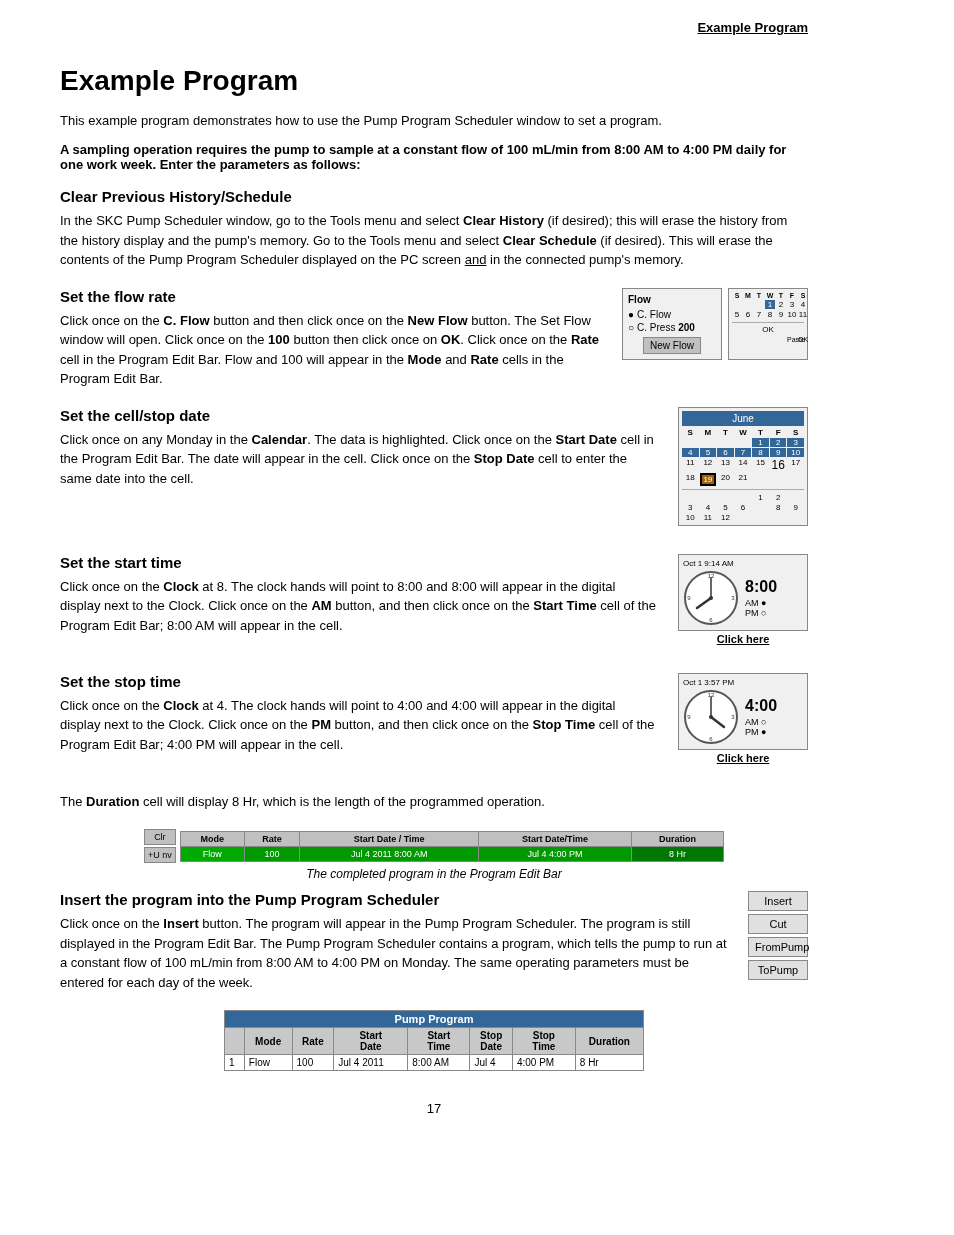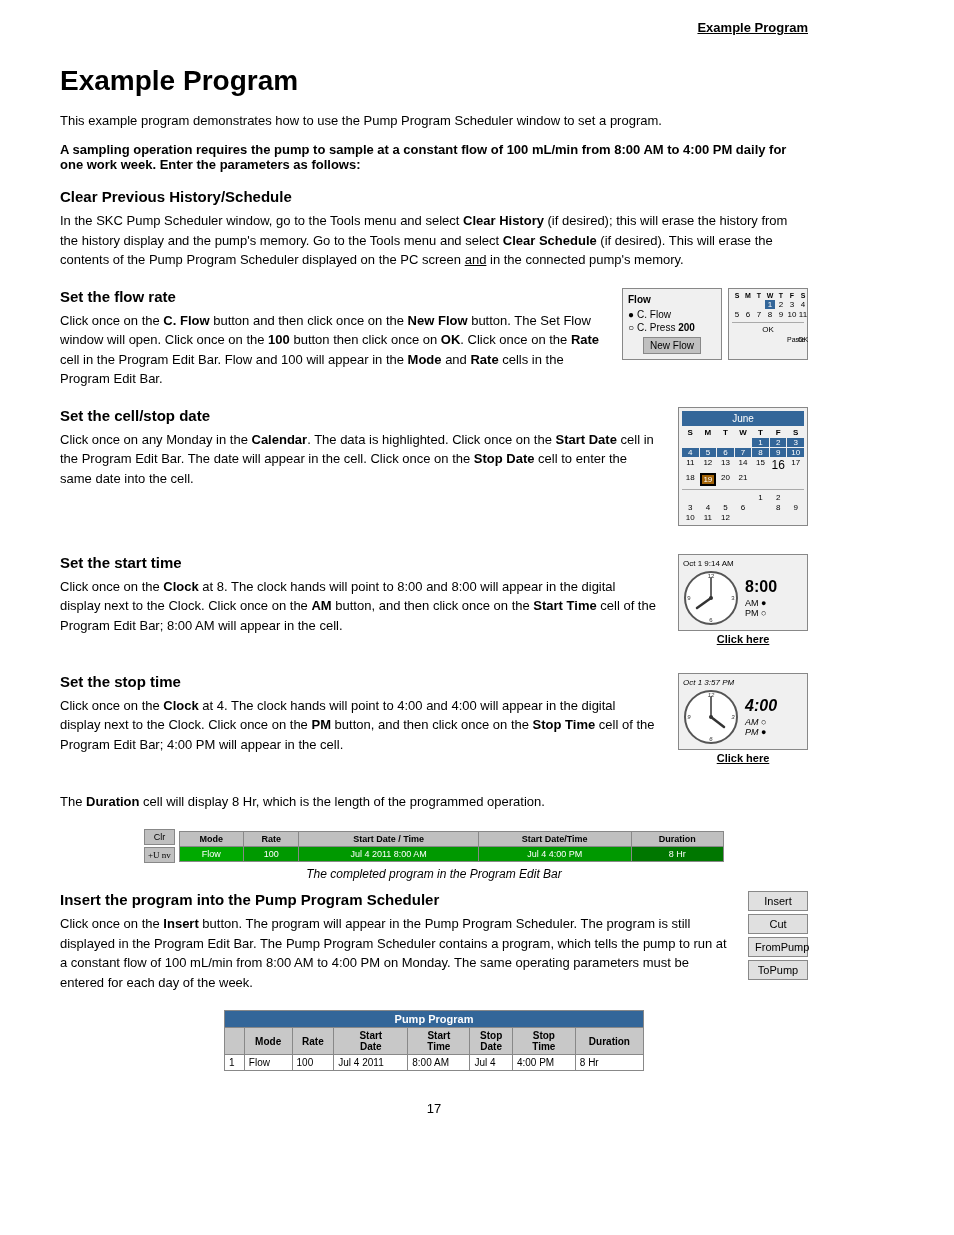--- a/index.html
+++ b/index.html
@@ -352,21 +352,21 @@
     <div class="section-title">Set the start time</div>
     <div class="section-body">
       Click once on the <b>Clock</b> at 8. The clock hands will point to 8:00 and 8:00 will appear in the
       digital display next to the Clock. Click once on the <b>AM</b> button, and then click once on the <b>Start
       Time</b> cell of the Program Edit Bar; 8:00 AM will appear in the cell.
     </div>
   </div>
 
   <div class="section clearfix">
     <div class="img-float-right clock-svg-container">
-      <div style="border:1px solid #888; background:#f0f0f0; padding:4px; width:130px; font-size:9px;font-style:italic;">
+      <div style="border:1px solid #888; background:#f0f0f0; padding:4px; width:130px; font-size:9px;">
         <div style="font-size:8px; margin-bottom:2px;">Oct 1  3:57 PM</div>
         <div style="display:flex; align-items:center; gap:6px;">
 
           <svg width="56" height="56" viewBox="0 0 56 56">
             <circle cx="28" cy="28" r="26" fill="white" stroke="#555" stroke-width="2"></circle>
             <text x="28" y="8" text-anchor="middle" font-size="6" fill="#333">12</text>
             <text x="50" y="30" text-anchor="middle" font-size="6" fill="#333">3</text>
             <text x="28" y="52" text-anchor="middle" font-size="6" fill="#333">6</text>
             <text x="6" y="30" text-anchor="middle" font-size="6" fill="#333">9</text>
 
@@ -397,21 +397,21 @@
   <div class="section">
     <div class="section-body">
       The <b>Duration</b> cell will display 8 Hr, which is the length of the programmed operation.
     </div>
   </div>
 
   <div class="program-edit-bar-container">
     <div style="display:flex; align-items:center; gap:4px;">
       <div style="display:flex; flex-direction:column; gap:2px; font-size:10px;">
         <button style="background:#c0c0c0; border:1px solid #888; padding:2px 5px; font-size:9px; cursor:pointer;">Clr</button>
-        <span style="font-size:9px; background:#c0c0c0; border:1px solid #888; padding:2px 3px;font-family:Liberation Serif, serif;">+U nv</span>
+        <span style="font-size:9px; background:#c0c0c0; border:1px solid #888; padding:2px 3px;">+U nv</span>
       </div>
       <div style="flex:1;">
         <table style="width:100%; border-collapse:collapse; font-size:9px;">
           <thead>
             <tr>
               <th style="background:#c0c0c0; border:1px solid #888; padding:2px 3px; text-align:center;">Mode</th>
               <th style="background:#c0c0c0; border:1px solid #888; padding:2px 3px; text-align:center;">Rate</th>
               <th style="background:#c0c0c0; border:1px solid #888; padding:2px 3px; text-align:center;">Start Date / Time</th>
               <th style="background:#c0c0c0; border:1px solid #888; padding:2px 3px; text-align:center;">Start Date/Time</th>
               <th style="background:#c0c0c0; border:1px solid #888; padding:2px 3px; text-align:center;">Duration</th>

